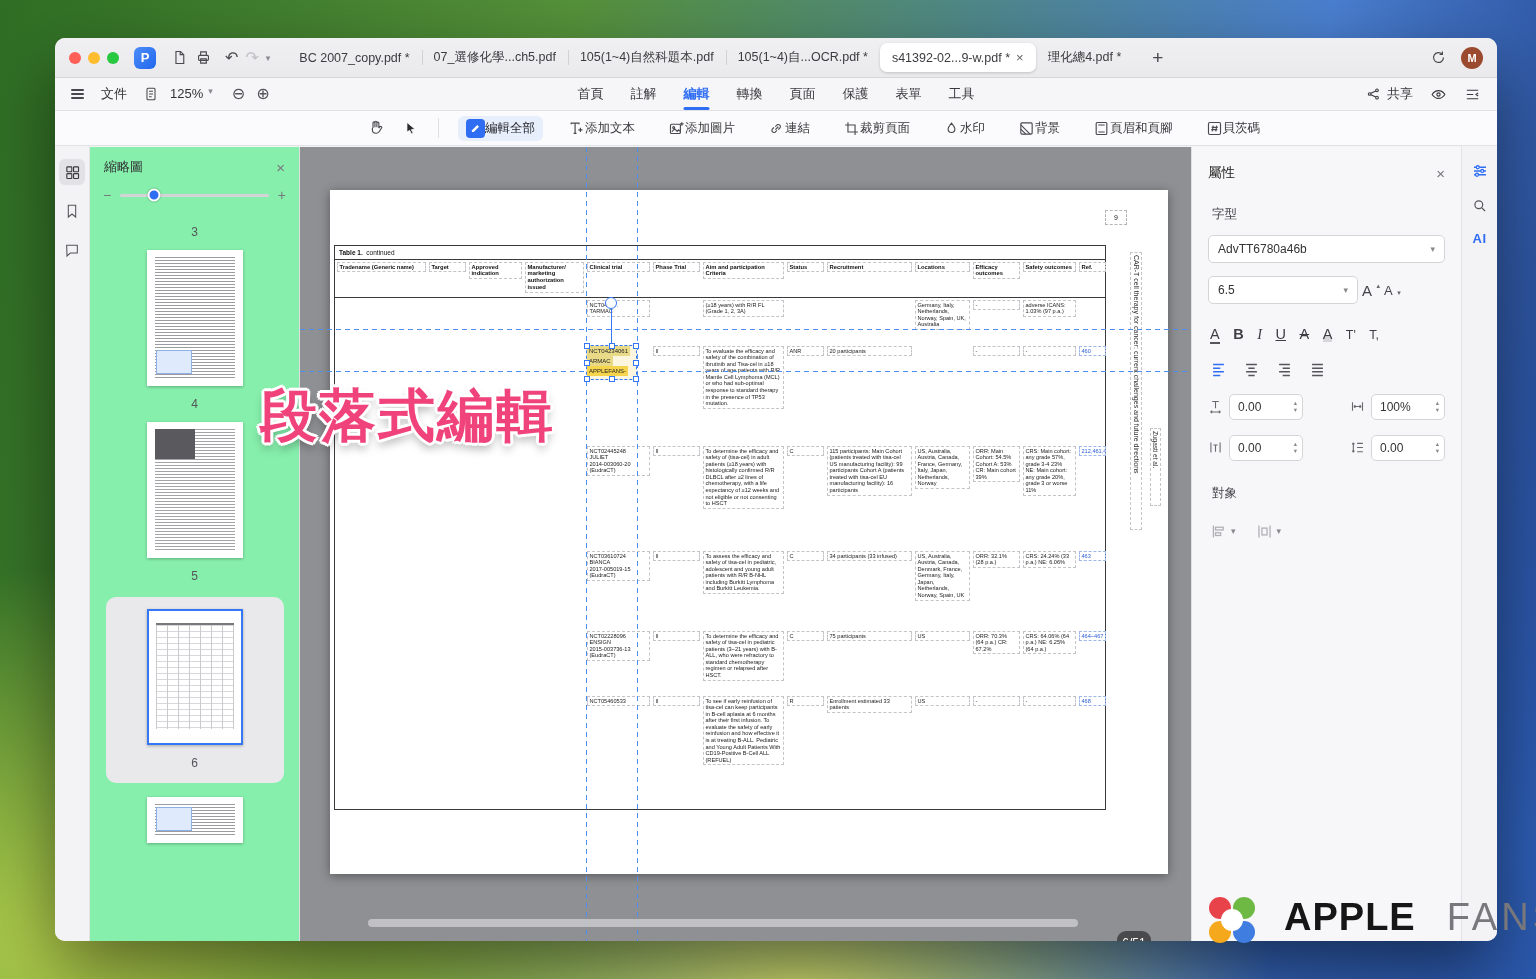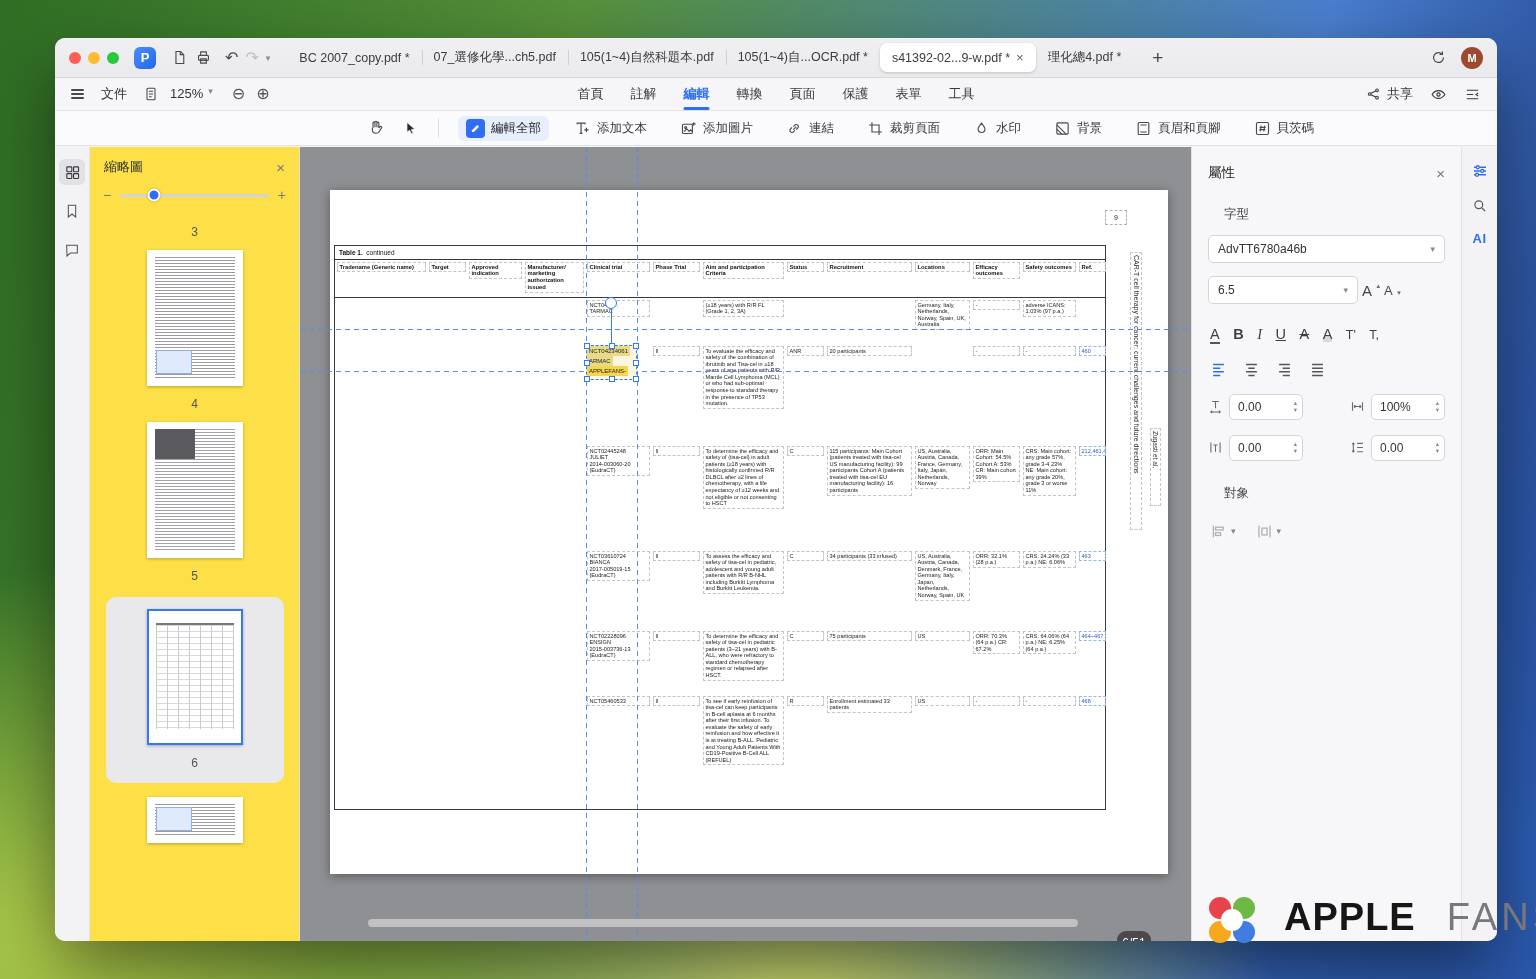--- a/index.html
+++ b/index.html
@@ -49,34 +49,34 @@
   .navtab{position:relative;height:100%;display:flex;align-items:center;color:#3a3a3e}
   .navtab.active{color:#2f6ef2;font-weight:700}
   .navtab.active::after{content:"";position:absolute;bottom:0;left:50%;transform:translateX(-50%);
     width:26px;height:3px;border-radius:2px;background:#2f6ef2}
   .mb-right{margin-left:auto;display:flex;align-items:center;gap:17px;color:#3a3a3e}
   .sharebtn{display:flex;align-items:center;gap:5px}
 
   
   .edittools{height:35px;display:flex;align-items:center;background:#fbfbfd;border-bottom:1px solid #e2e2e5;
     padding-left:312px;gap:17px;font-size:12.5px;color:#38383c;white-space:nowrap}
-  .tool{display:flex;align-items:center;gap:6px;padding:3px 8px;border-radius:6px}
+  .tool{display:flex;align-items:center;gap:0;padding:3px 8px;border-radius:6px}
   .tool.active{background:#e7effd;color:#1f1f23}
   .iconbox{width:19px;height:19px;border-radius:4px;background:#2f6ef2;display:flex;align-items:center;justify-content:center;flex:none}
   .ticon{display:flex;flex:none}
   .tool-sep{width:1px;height:20px;background:#e0e0e3;margin:0 2px}
 
   
   .content{position:absolute;top:109px;bottom:0;left:0;right:0;display:flex}
   .leftstrip{width:35px;background:#f3f3f5;border-right:1px solid #e3e3e6;display:flex;flex-direction:column;
     align-items:center;padding-top:12px;gap:13px;flex:none}
   .lsbtn{width:26px;height:26px;border-radius:6px;display:flex;align-items:center;justify-content:center}
   .lsbtn.sel{background:#e1e1e6}
 
-  .thumbpanel{width:210px;background:#fde047;border-right:1px solid #e0e0e3;display:flex;flex-direction:column;overflow:hidden;flex:none}
+  .thumbpanel{width:210px;background:#86efac;border-right:1px solid #e0e0e3;display:flex;flex-direction:column;overflow:hidden;flex:none}
   .tp-head{display:flex;justify-content:space-between;align-items:center;padding:11px 14px 6px;font-size:13px;color:#2e2e32}
   .tp-close{color:#77777c;font-size:15px}
   .tp-slider{display:flex;align-items:center;gap:9px;padding:5px 13px 9px;color:#77777c;font-size:14px}
   .track{flex:1;height:3px;background:#d4d4d8;border-radius:2px;position:relative}
   .knob{position:absolute;left:23%;top:50%;transform:translate(-50%,-50%);width:13px;height:13px;border-radius:50%;
     background:#2f6ef2;border:2px solid #fff;box-shadow:0 0 2px rgba(0,0,0,.4)}
   .thumblist{flex:1;overflow:hidden;padding-top:2px}
   .thumb-label{font-size:12px;color:#55555a;text-align:center;margin:11px 0}
   .thumb{width:96px;height:136px;background:#fff;margin:0 auto;box-shadow:0 1px 3px rgba(0,0,0,.28);position:relative;overflow:hidden}
   .thumb.dense::before{content:"";position:absolute;left:8px;right:8px;top:7px;bottom:7px;
@@ -130,21 +130,21 @@
   .pinkbox{position:absolute;left:205px;top:340px;z-index:40;pointer-events:none;color:#f0437b;font-weight:900}
   .pink-title{font-size:57px;letter-spacing:2px;
     text-shadow:-2px -2px 0 #fff,2px -2px 0 #fff,-2px 2px 0 #fff,2px 2px 0 #fff,0 -3px 0 #fff,0 3px 0 #fff,-3px 0 0 #fff,3px 0 0 #fff,0 6px 10px rgba(0,0,0,.35)}
   .pink-sub{font-size:26px;font-weight:800;margin:16px 0 0 84px;letter-spacing:1px;
     text-shadow:-2px -2px 0 #fff,2px -2px 0 #fff,-2px 2px 0 #fff,2px 2px 0 #fff,0 -2px 0 #fff,0 2px 0 #fff,-2px 0 0 #fff,2px 0 0 #fff,0 4px 8px rgba(0,0,0,.3)}
 
   
   .propspanel{width:270px;background:#f7f7f9;border-left:1px solid #e0e0e3;font-size:12px;color:#333;overflow:hidden;flex:none}
   .prop-head{display:flex;justify-content:space-between;align-items:center;padding:17px 16px 0;font-size:13.5px;color:#222}
   .pclose{color:#77777c;font-size:15px}
-  .prop-sec{padding:24px 32px 6px;font-size:12.5px;color:#44444a}
+  .prop-sec{padding:24px 20px 6px;font-size:12.5px;color:#44444a}
   .select{border:1px solid #d5d5d8;border-radius:5px;background:#fff;height:28px;display:flex;align-items:center;
     justify-content:space-between;padding:0 9px;color:#333}
   .font-select{margin:6px 16px 0}
   .chev{font-size:9px;color:#88888d}
   .size-row{display:flex;align-items:center;gap:0;padding:13px 16px 0}
   .size-select{width:150px}
   .fontsz{font-size:15px;color:#44444a;position:relative;padding-right:8px;margin-left:4px}
   .fontsz i{position:absolute;font-style:normal;font-size:7px;right:0;top:0;color:#66666b}
   .fontsz.small{font-size:13px}
   .fontsz.small i{top:auto;bottom:1px}
@@ -868,20 +868,21 @@
           <svg width="17" height="17" viewBox="0 0 24 24" fill="none" stroke="#55555a" stroke-width="1.7">
               <circle cx="11" cy="11" r="5.5"></circle>
               <path d="M15.5 15.5L20 20"></path>
             </svg>
         </span>
         <span class="ai-badge">AI</span>
       </div>
     </div>
 
     <div class="pinkbox">
+      <div class="pink-title">段落式編輯</div>
     </div>
   </div>
 
   <div class="brand">
     <span class="flower">
       <i class="f-r"></i>
         <i class="f-g"></i>
         <i class="f-y"></i>
         <i class="f-b"></i>
         <i class="f-c"></i>

